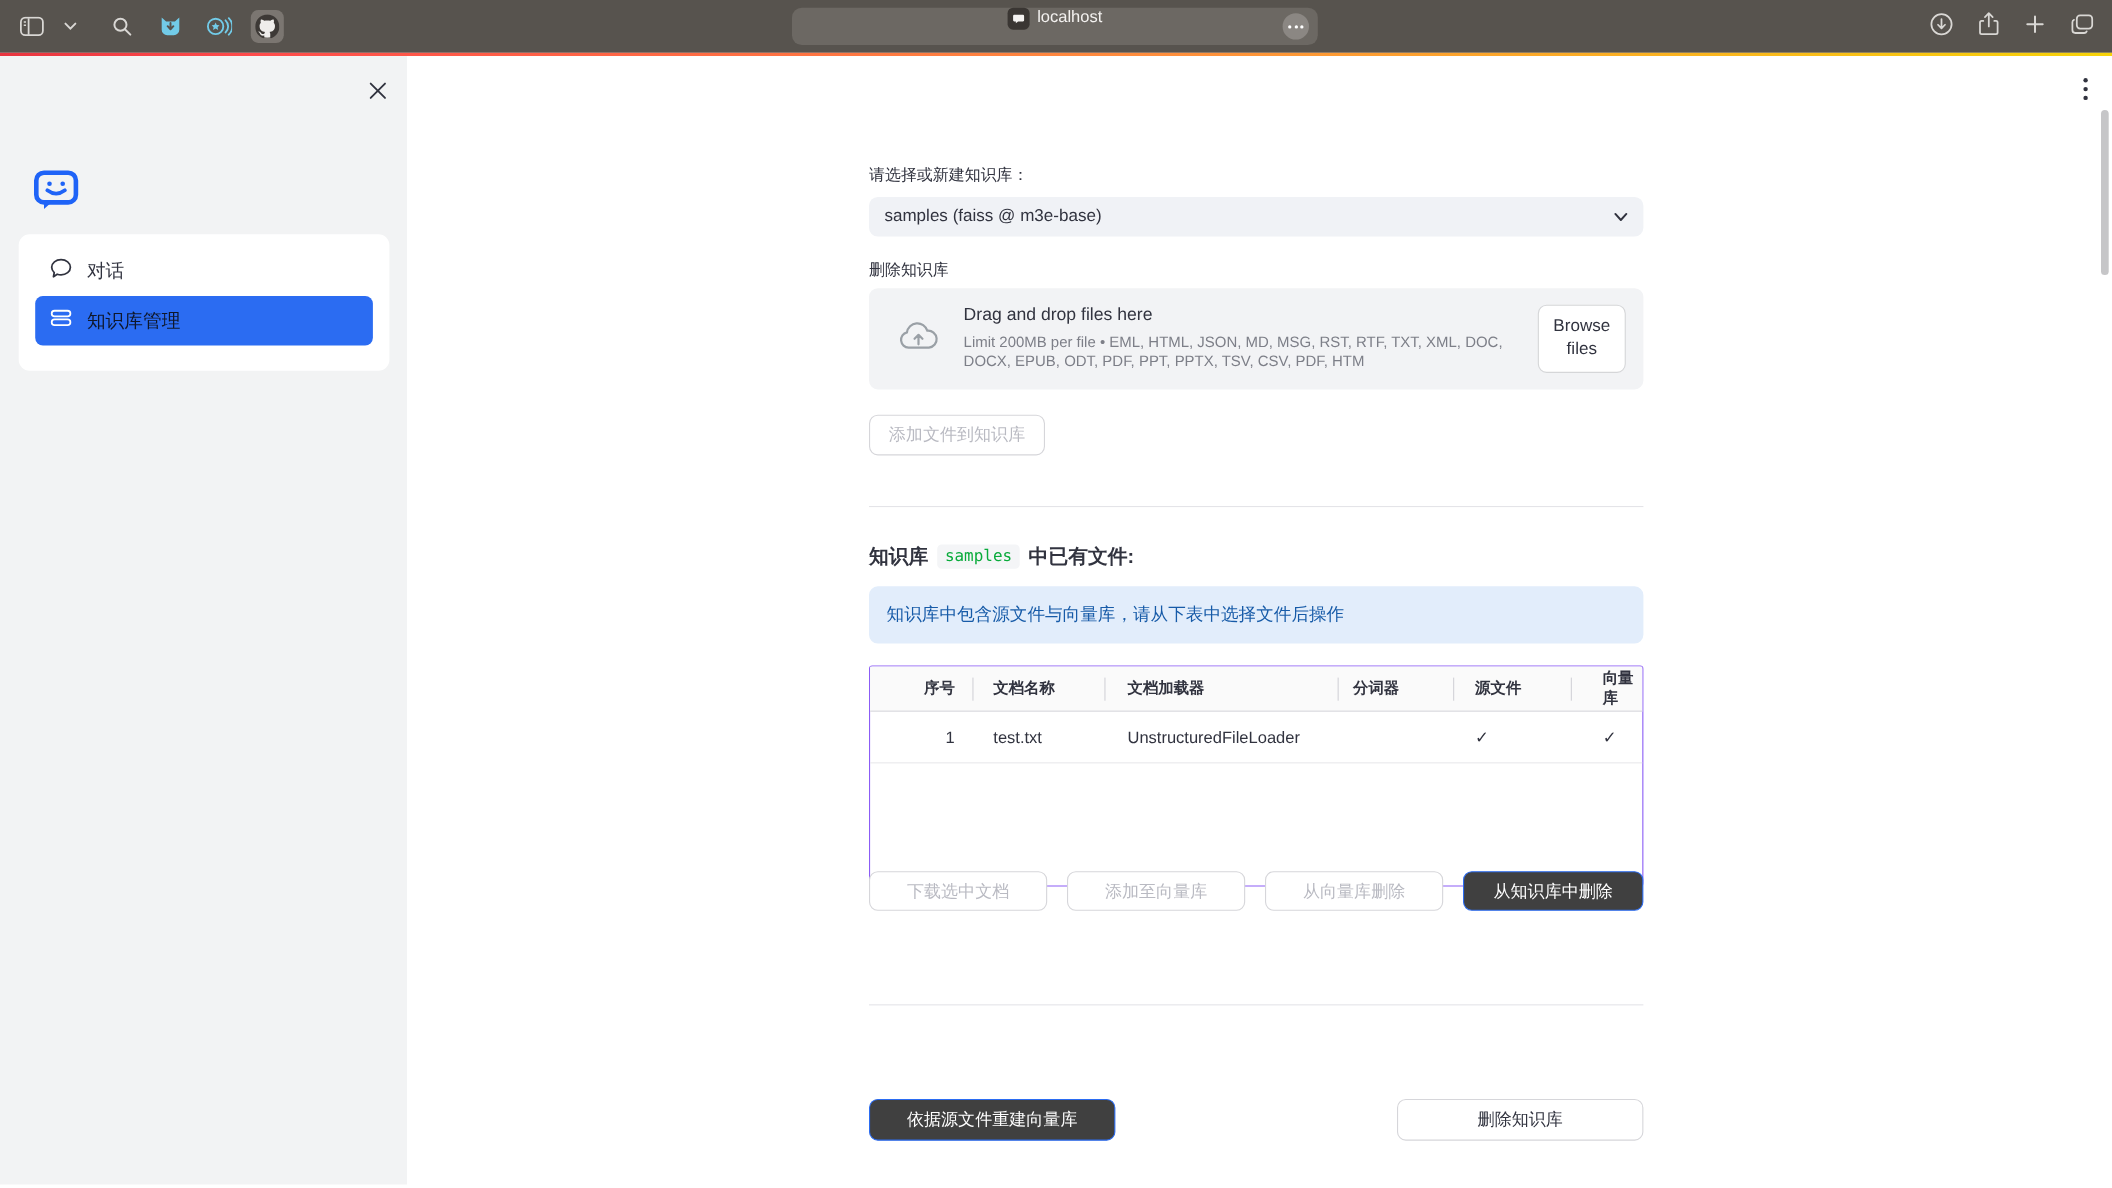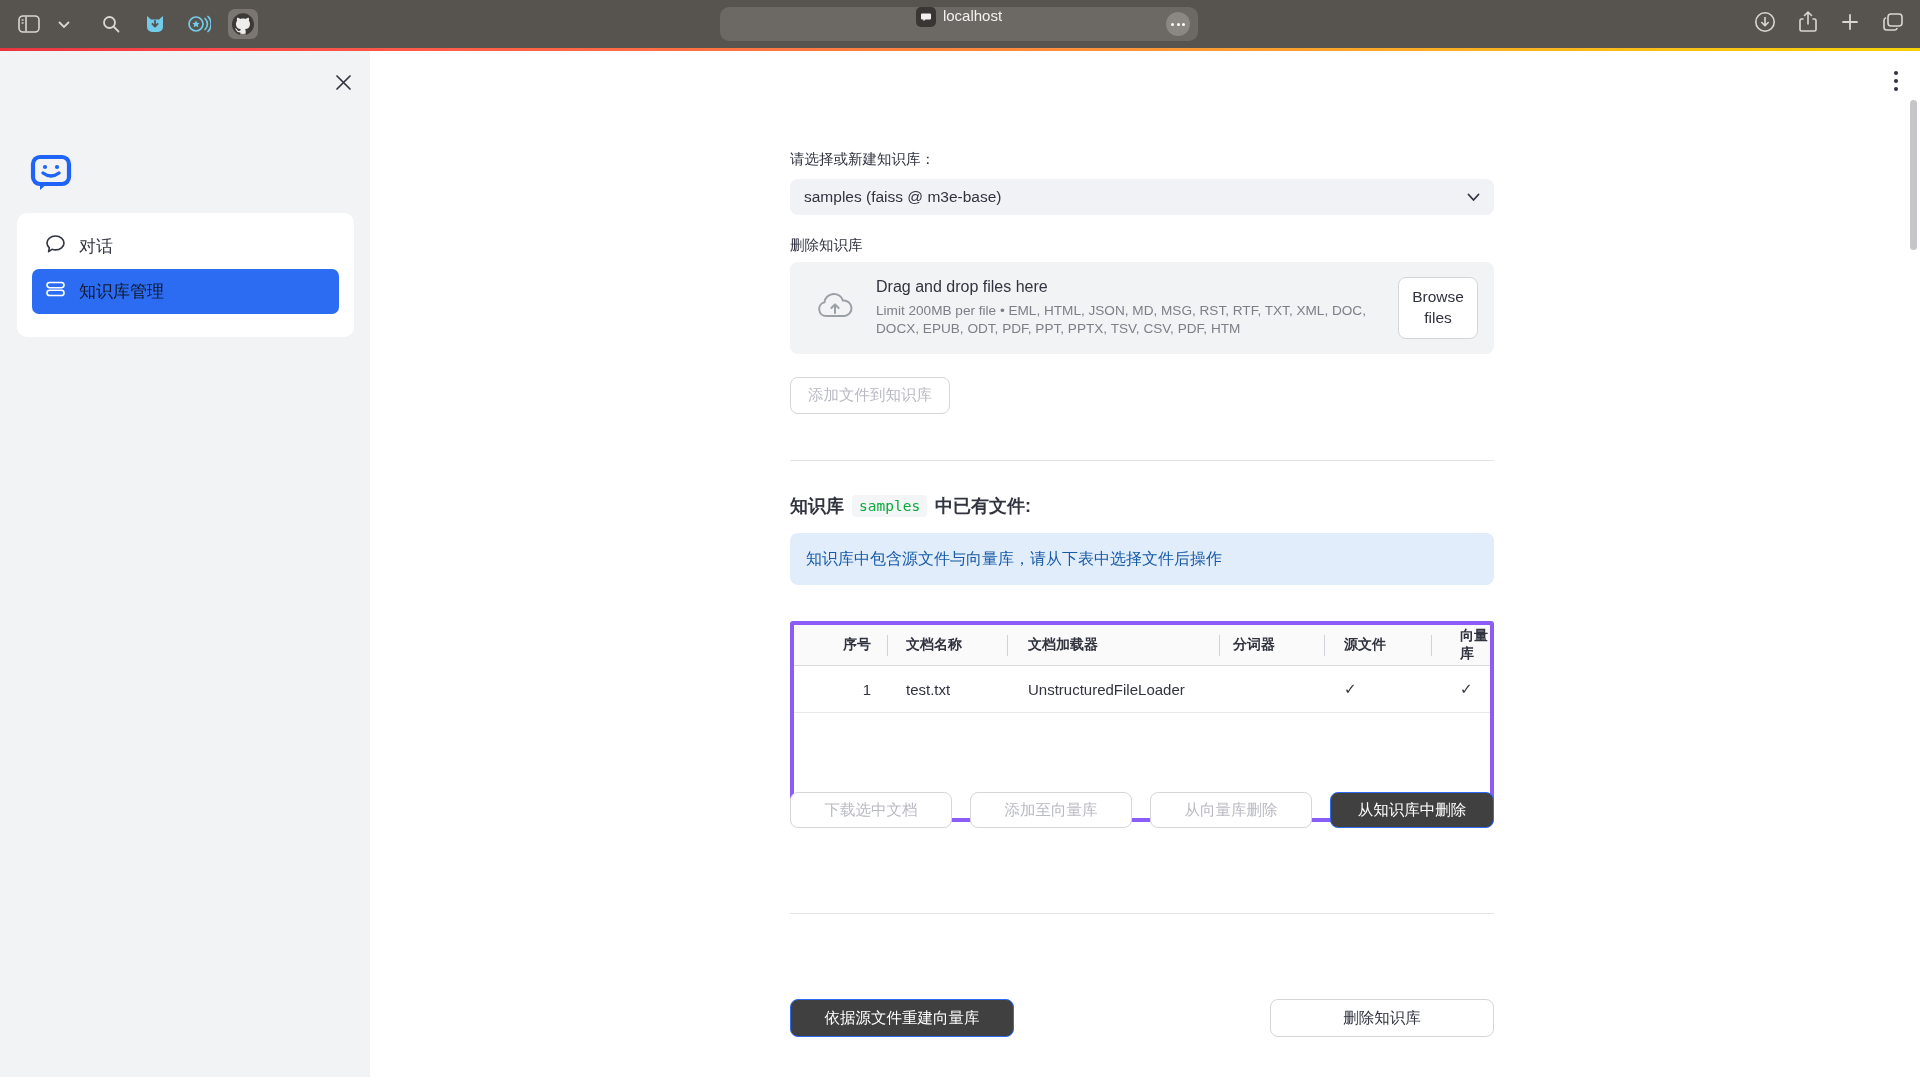--- a/index.html
+++ b/index.html
@@ -64,22 +64,22 @@
   .add-btn { position:absolute; left:0; top:326px; height:37px; padding:0 17px; }
 
   .divider { position:absolute; left:0; width:704px; height:1px; background:#e4e4e8; }
   .kb-heading { position:absolute; left:0; top:443px; font-size:18px; font-weight:bold; display:flex; align-items:center; gap:8px; }
   .kb-code { font-family:"DejaVu Sans Mono","Liberation Mono",monospace; font-weight:normal; font-size:14.5px;
     color:#09ab3b; background:#f4f5f7; border-radius:4px; padding:3px 7px; }
 
   .infobox { position:absolute; left:0; top:482px; width:704px; height:52px; background:#e2edfb; border-radius:8px;
     display:flex; align-items:center; padding:0 16px; font-size:16px; color:#175ba8; }
 
-  .table { position:absolute; left:0; top:554px; width:704px; height:201px; border:4px solid #8b5cf6;
-    border-radius:3px; background:#ffffff;margin-top:16px; }
+  .table { position:absolute; left:0; top:554px; width:704px; height:201px; border:1px solid #8b5cf6;
+    border-radius:3px; background:#ffffff; }
   .t-header { display:grid; grid-template-columns:93px 120px 212px 105px 107px 65px; height:41px;
     background:#fafafa; border-bottom:1px solid #d8d8dd; position:relative; }
   .t-header > div { display:flex; align-items:center; font-size:14px; font-weight:bold; color:#31333f; }
   .t-row { display:grid; grid-template-columns:93px 120px 212px 105px 107px 65px; height:47px;
     border-bottom:1px solid #e8e8ec; }
   .t-row > div { display:flex; align-items:center; font-size:15px; color:#31333f; }
   .c1 { justify-content:flex-end; padding-right:16px; }
   .c2 { padding-left:19px; } .c3 { padding-left:21px; } .c4 { padding-left:14px; }
   .c5 { padding-left:20px; } .c6 { padding-left:29px; }
   .v-sep { position:absolute; top:10px; width:1px; height:21px; background:#d2d2d8; }

